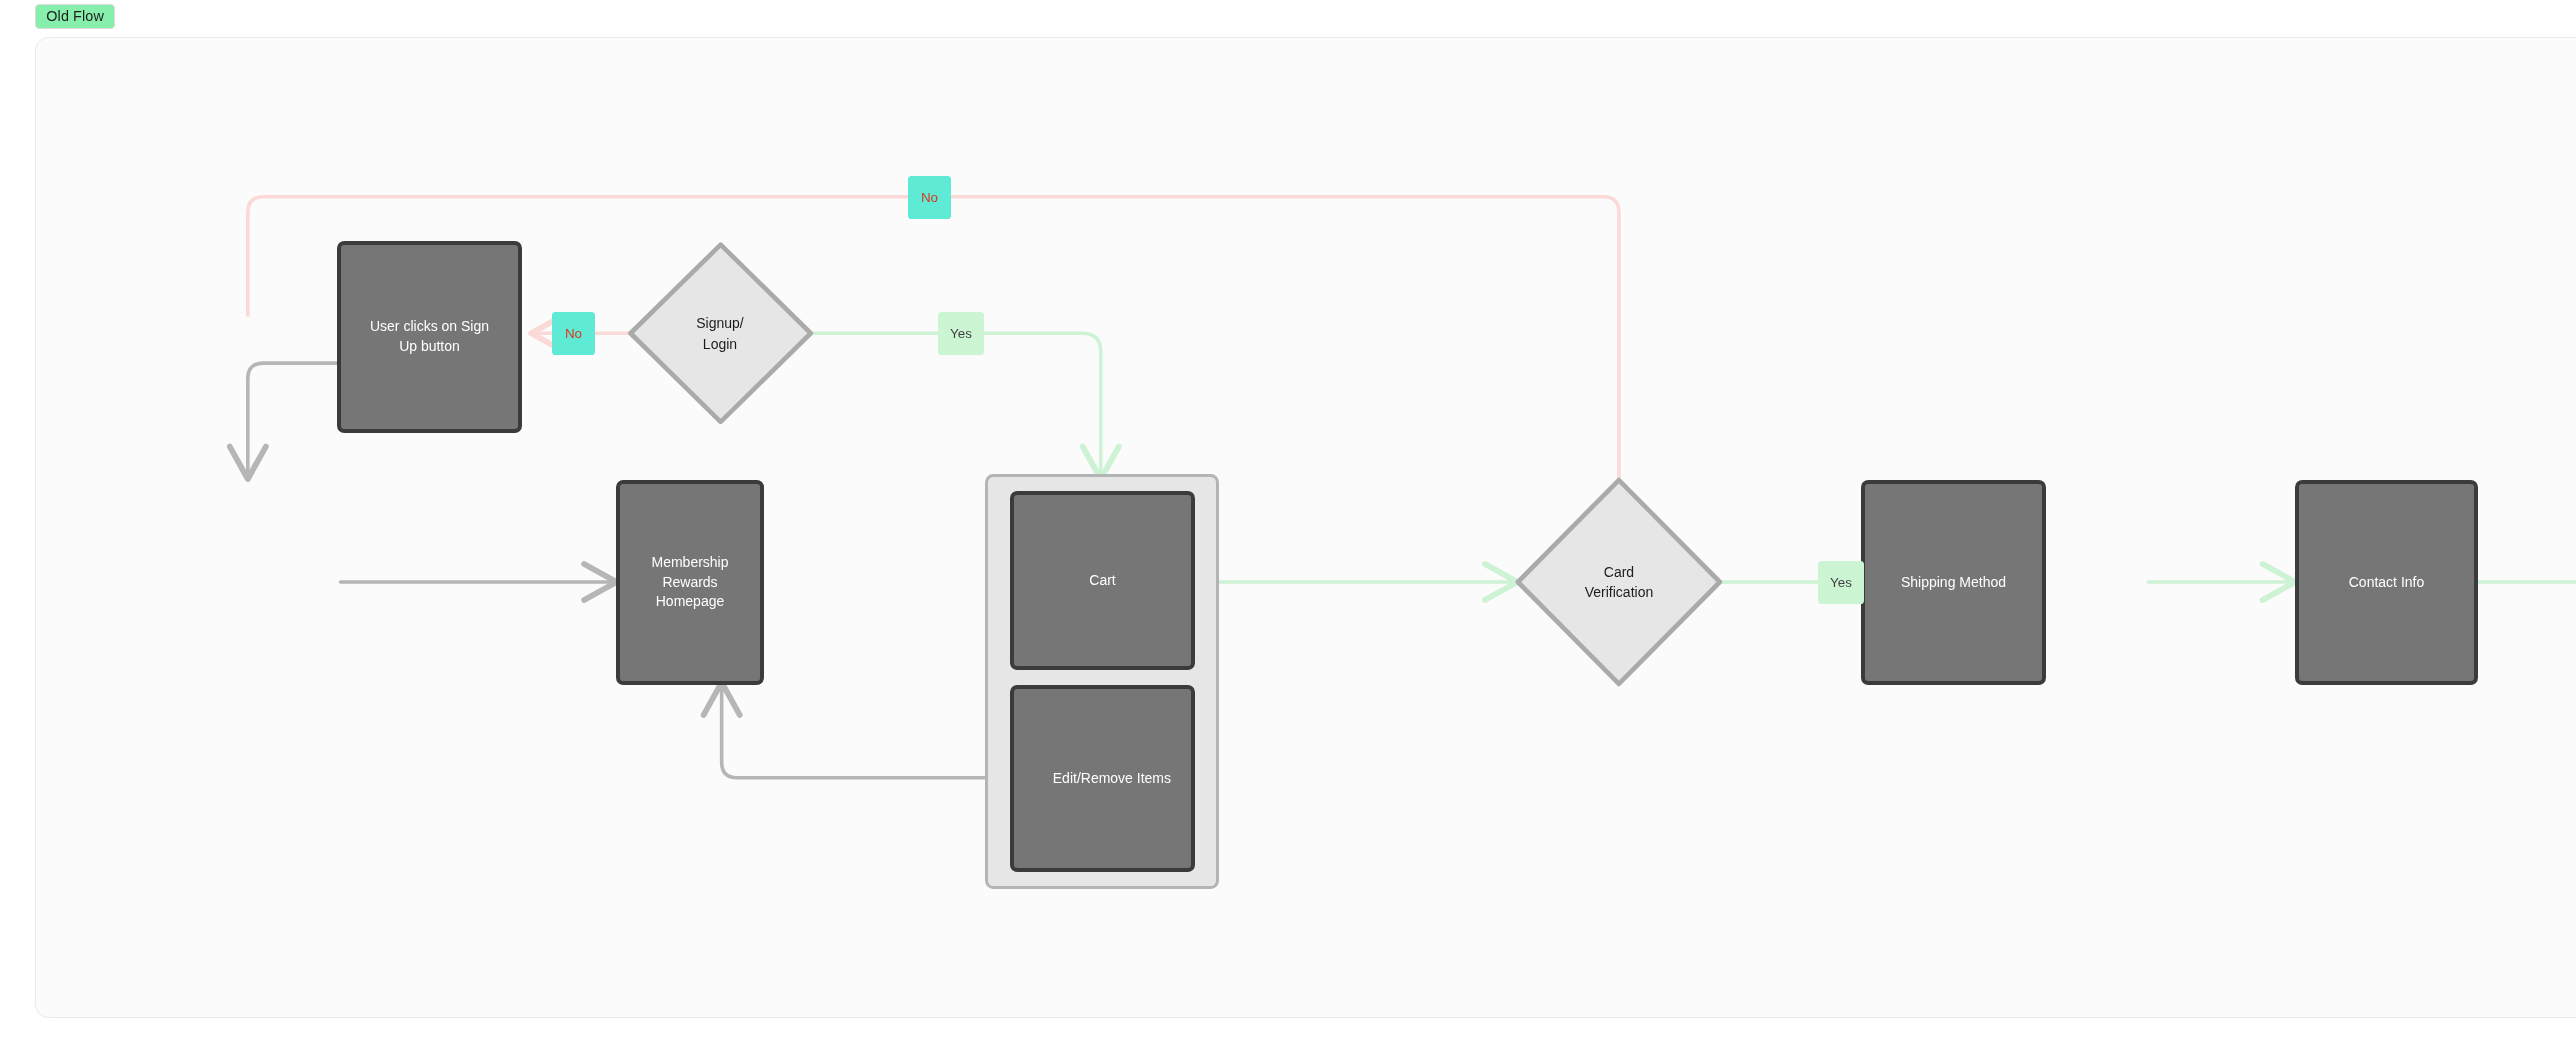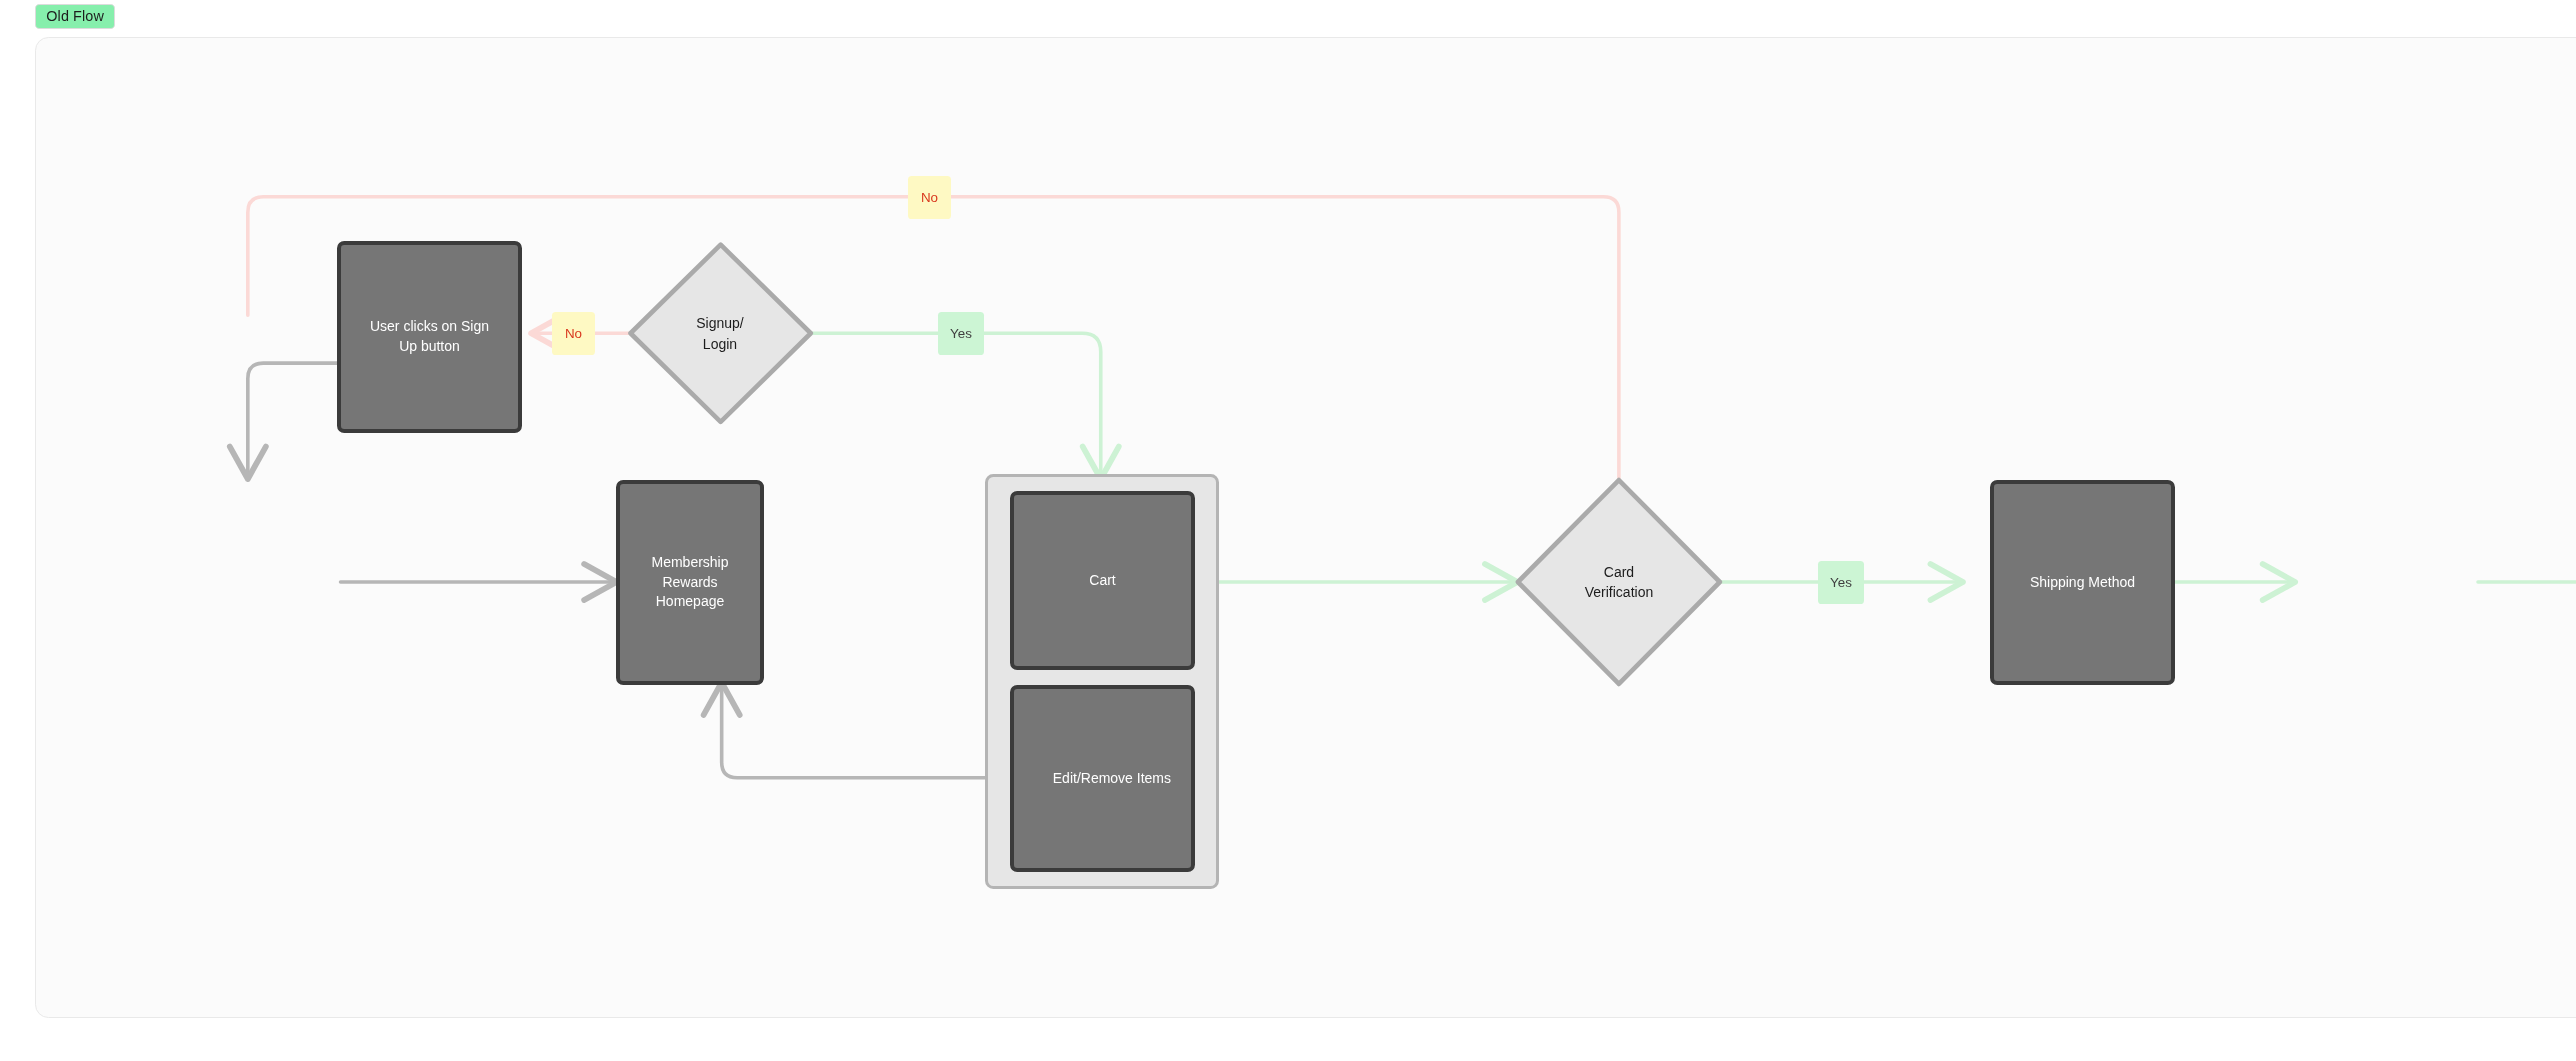--- a/index.html
+++ b/index.html
@@ -106,21 +106,21 @@
     display: flex;
     align-items: center;
     justify-content: center;
     border-radius: 3.6px;
     font-size: 13.4px;
     line-height: 1;
     padding: 0 4.6px;
     white-space: nowrap;
   }
   .edge-label.no {
-    background: #fef9c3;
+    background: #5eead4;
     color: #d9381e;
   }
   .edge-label.yes {
     background: #ccf5d4;
     color: #404040;
   }
 </style>
 </head>
 <body>
 
@@ -215,22 +215,23 @@
 
   <div class="node" style="left:1010px; top:491px; width:185px; height:179px;">Cart</div>
 
   <div class="node" style="left:1010px; top:685px; width:185px; height:187px;padding-left:25px;">Edit/Remove Items</div>
 
   <div class="diamond" style="left:1518px; top:480px; width:202px; height:204px;">
     <div class="dlabel">Card
 Verification</div>
   </div>
 
-  <div class="node" style="left:1990px; top:480px; width:185px; height:205px;">Shipping Method</div>
-
+  <div class="node" style="left:1861px; top:480px; width:185px; height:205px;">Shipping Method</div>
+
+  <div class="node" style="left:2295px; top:480px; width:183px; height:205px;">Contact Info</div>
 
   <div class="edge-label no" style="left:908px; top:176px; width:43px; height:43px;">No</div>
 
   <div class="edge-label no" style="left:552px; top:312px; width:43px; height:43px;">No</div>
 
   <div class="edge-label yes" style="left:938px; top:312px; width:46px; height:43px;">Yes</div>
 
   <div class="edge-label yes" style="left:1818px; top:561px; width:46px; height:43px;">Yes</div>
 
 </div>

